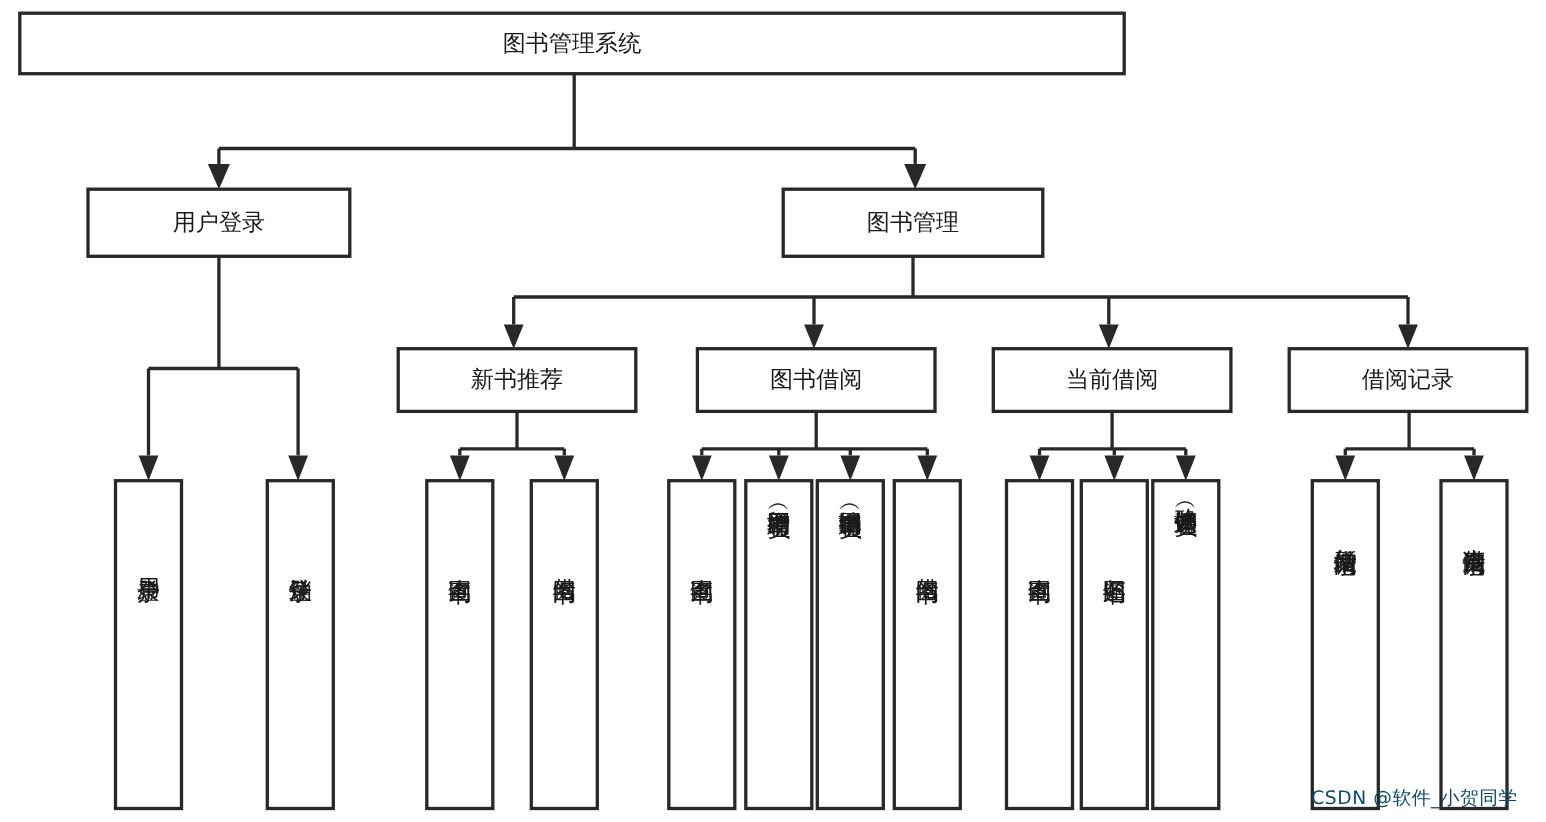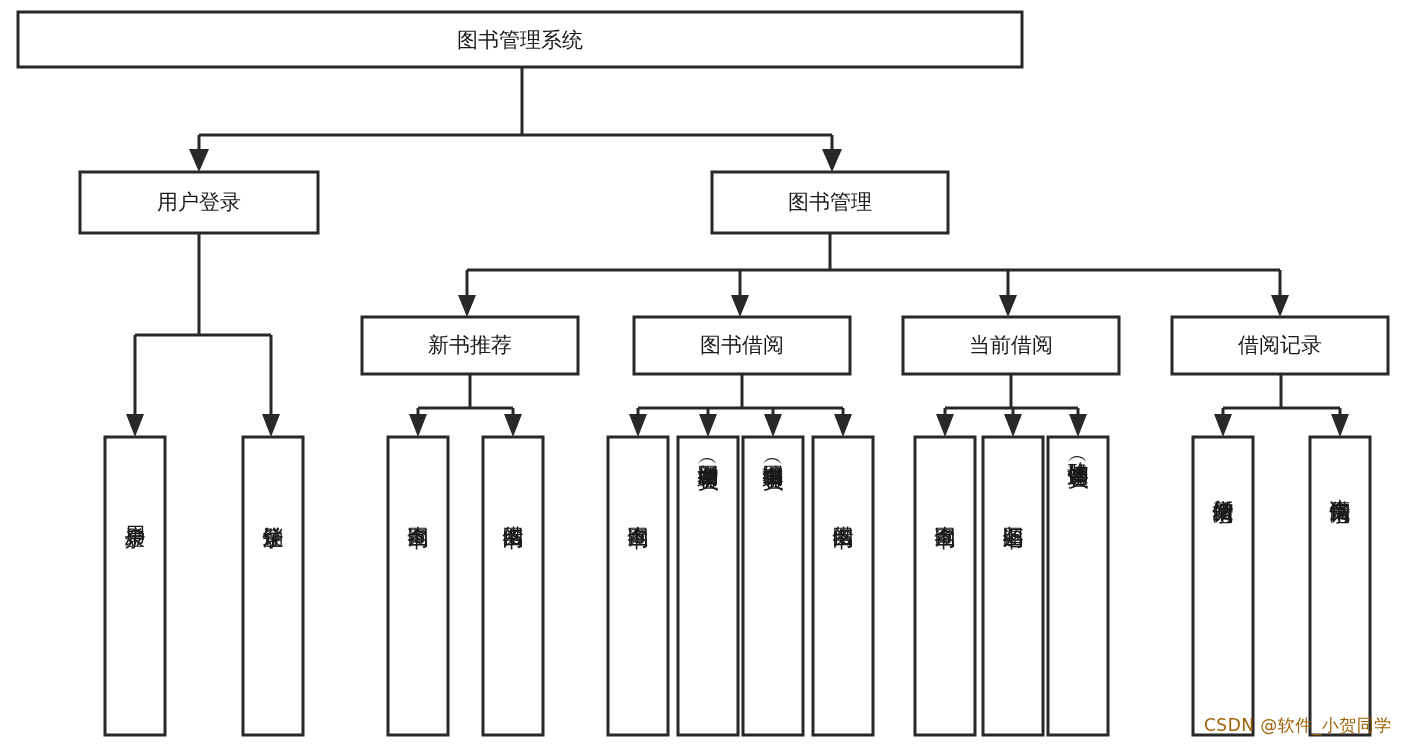--- a/index.html
+++ b/index.html
@@ -67,24 +67,23 @@
     display: flex;
     align-items: flex-start;
     justify-content: center;
   }
   .watermark {
     position: absolute;
     left: 1192px;
     top: 714px;
     font-family: "DejaVu Sans", "Liberation Sans", sans-serif;
     font-size: 17px;
-    color: #a16207;
+    color: #0c4a6e;
     white-space: nowrap;
     letter-spacing: 0.5px;
-    margin-left: 12px;
   }
 </style>
 </head>
 <body>
 
 <div id="diagram-root">
 
   <svg id="flow" viewBox="0 0 1405 747">
 
     <g>

